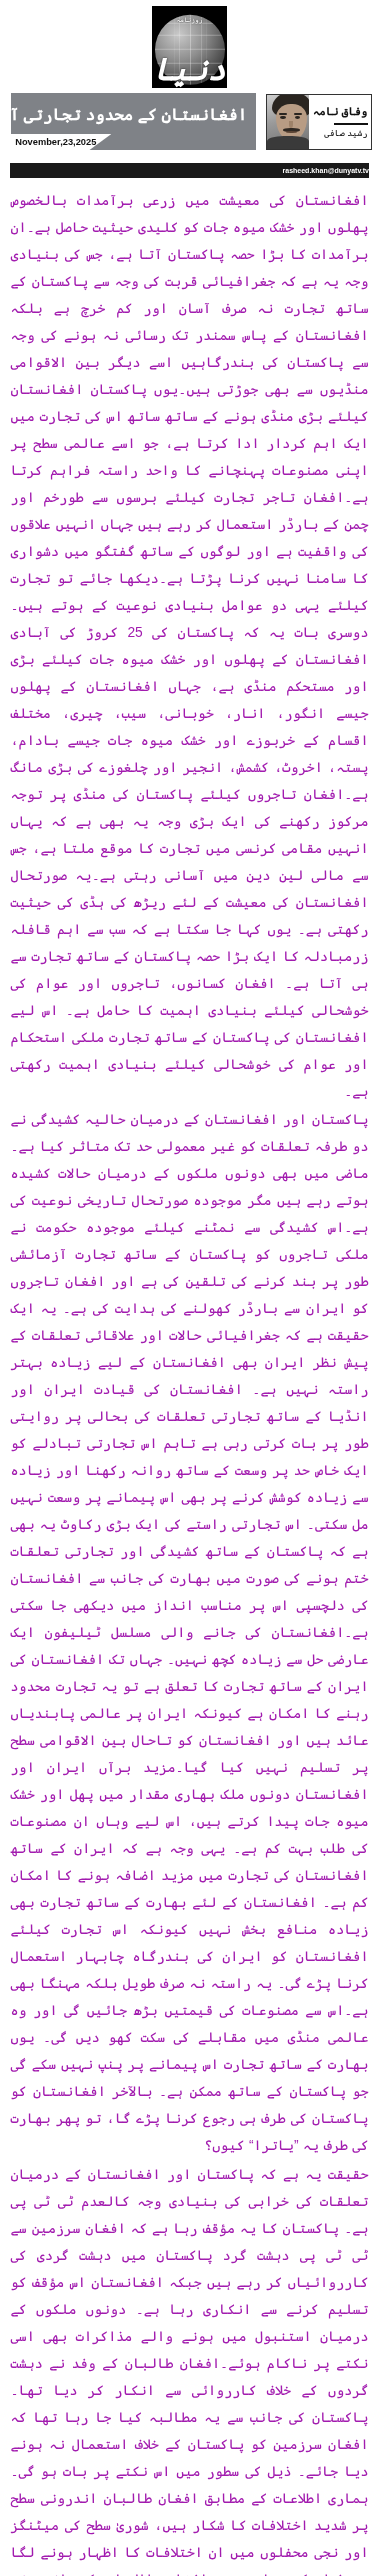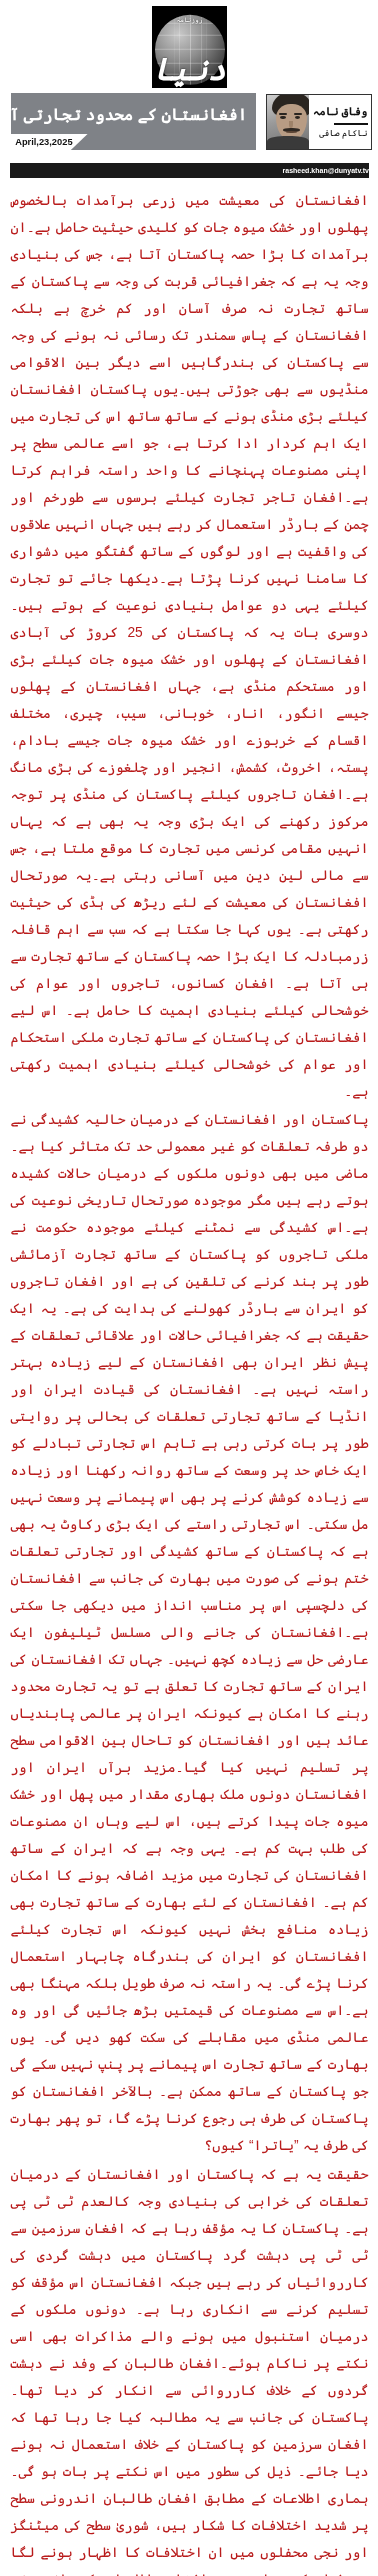--- a/index.html
+++ b/index.html
@@ -255,21 +255,21 @@
   
   .article-body {
     padding: 9.3px 10.5px 0 10.5px;
     text-align: justify;
     direction: rtl;
   }
   .para {
     margin: 0 0 1.2px 0;
     font-size: 13.8px;
     line-height: 27px;
-    color: #b91c1c;
+    color: #a21caf;
     text-align: justify;
     text-justify: inter-word;
     font-family: "Liberation Sans", sans-serif;
     font-weight: 500;
     word-spacing: 0.6px;
   }
   .para:first-child { text-indent: 0; }
 </style>
 </head>
 <body>
@@ -292,27 +292,27 @@
     <div class="logo-urdu">دنیا</div>
   </div>
 </div>
 
 <div class="header-strip">
 
   <div class="title-band">
     <div class="article-title">افغانستان کے محدود تجارتی آپشنز</div>
   </div>
 
-  <div class="date-tab">April,23,2025</div>
+  <div class="date-tab">November,23,2025</div>
 
   <div class="author-card">
     <div class="author-text">
       <div class="column-name">وفاق نامہ</div>
       <div class="author-rule"></div>
-      <div class="author-name">ناکام صافی</div>
+      <div class="author-name">رشید صافی</div>
     </div>
     <div class="author-photo">
       <div class="ph-hair"></div>
       <div class="ph-face"></div>
       <div class="ph-brow l"></div>
       <div class="ph-brow r"></div>
       <div class="ph-eye l"></div>
       <div class="ph-eye r"></div>
       <div class="ph-nose"></div>
       <div class="ph-stache"></div>

